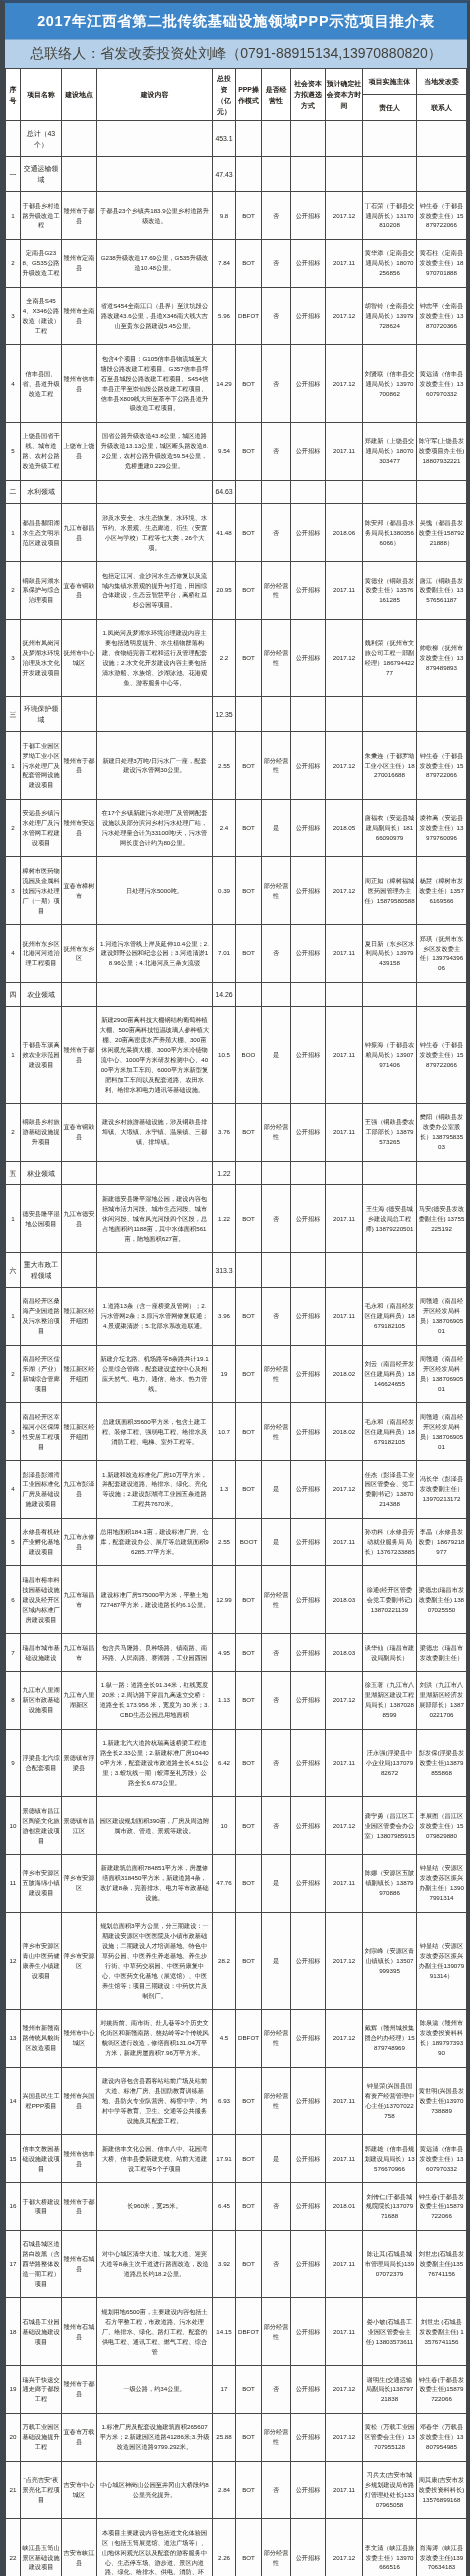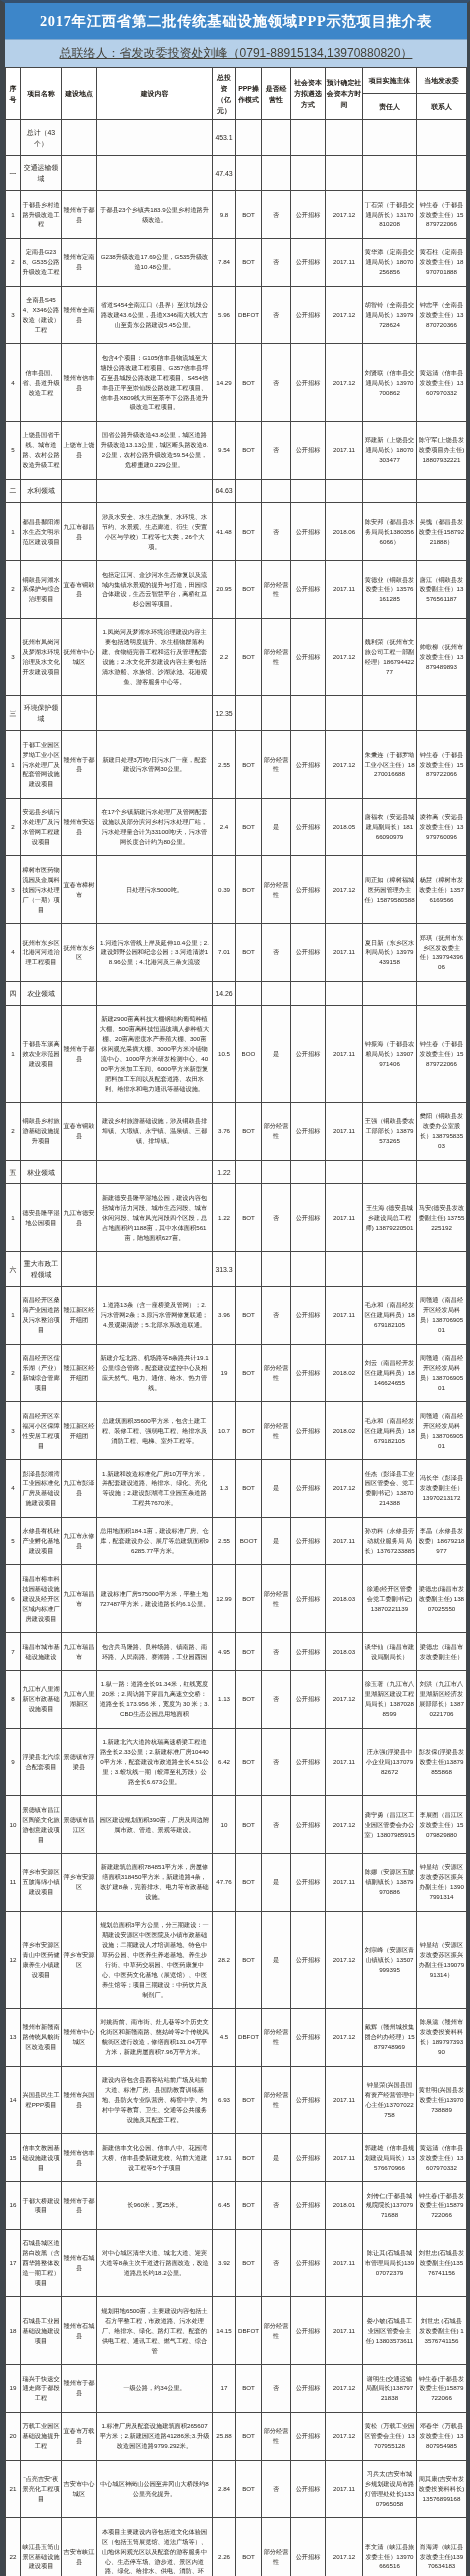--- a/index.html
+++ b/index.html
@@ -1,22 +1,22 @@
 <!DOCTYPE html>
 <html style="font-size:10.5px"><head>
 <meta charset="utf-8">
 <style>
   html,body { margin:0; padding:0; background:#24272a; }
   body { font-family:"Liberation Sans","DejaVu Sans",sans-serif; }
   .page { width:471px; margin:0 auto; background:#ffffff; box-sizing:border-box;
           border-left:5.9px solid #3f464c; border-right:4.6px solid #3f464c; border-top:3.9px solid #35506e; }
   .title-bar { background:#3d86c9; color:#ffffff; text-align:center;
-               font-size:14.4px; font-weight:bold; padding:8.5px 19.6px; letter-spacing:0.7px;font-family:Liberation Serif, serif; }
+               font-size:14.4px; font-weight:bold; padding:8.5px 19.6px; letter-spacing:0.7px; }
   .contact-bar { background:#b6d0e9; color:#44423a; text-align:center;
-                 font-size:12px; padding:5.2px 2.6px; border-top:1.3px solid #7fa8cf;text-decoration:underline; }
+                 font-size:14px; padding:5.2px 2.6px; border-top:1.3px solid #7fa8cf; }
   table { width:100%; border-collapse:collapse; table-layout:fixed; background:#fdfdfd; }
   th, td { border:0.7px solid #474747; font-size:6.2px; color:#28241f; text-align:center;
            vertical-align:middle; padding:4.6px 1.3px; line-height:1.6; word-break:break-all; }
   thead th { font-size:6.9px; font-weight:bold; padding:3.3px 0.7px; background:#ffffff; }
   tr.row-total td { font-size:6.9px; padding:6.5px 1.3px; }
   tr.row-section td { font-size:6.9px; padding:5.9px 1.3px; }
   tr.row-project td { padding:8.5px 1.3px; }
   tr.row-project td:nth-child(4) { padding:8.5px 2.6px; }
 </style>
 </head>

